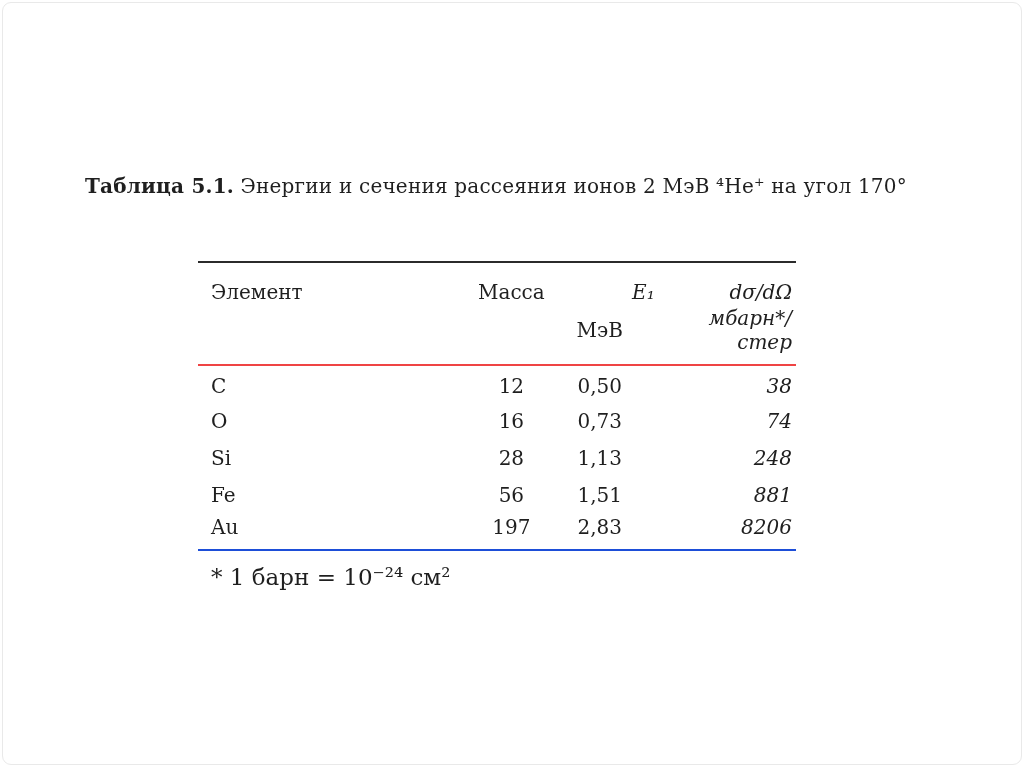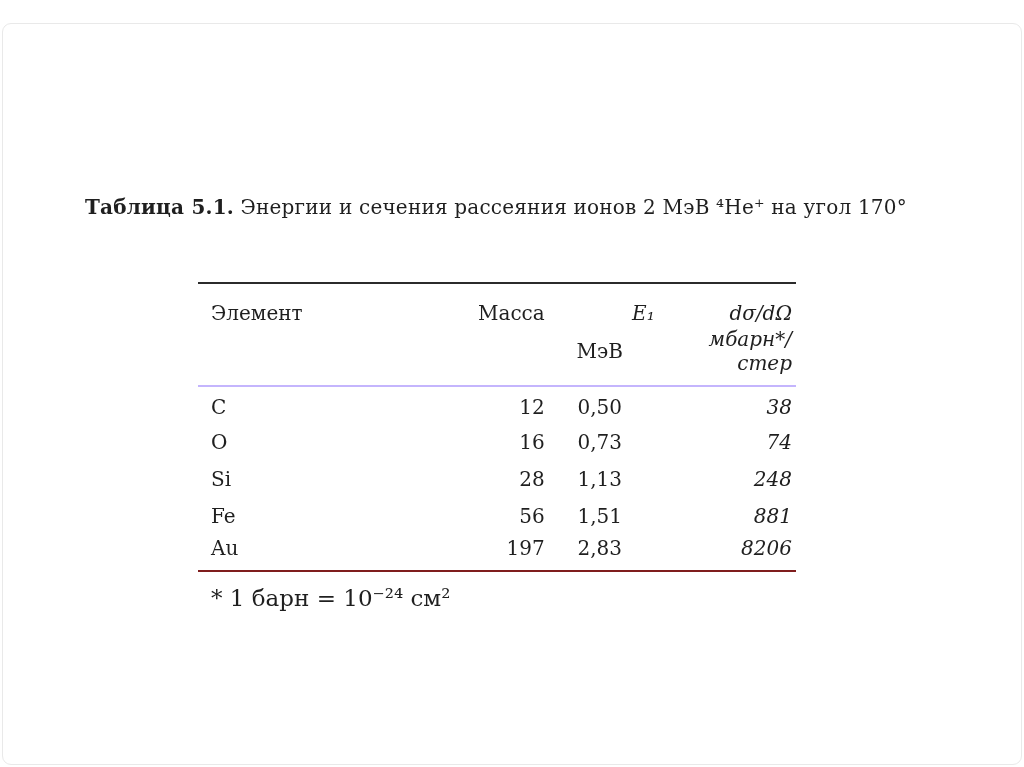--- a/index.html
+++ b/index.html
@@ -9,21 +9,20 @@
     font-family: "DejaVu Serif", "Liberation Serif", serif;
     color: #1f1f1f;
     overflow: hidden;
   }
   .page-frame {
     position: absolute;
     left: 2px; top: 2px; right: 2px; bottom: 2px;
     border: 1px solid #e9e9e9;
     border-radius: 9px;
     background: #ffffff;
-    margin-top: 21px;
   }
   .caption {
     position: absolute;
     left: 82px; top: 168px;
     width: 860px;
     font-size: 20px;
     line-height: 30px;
     letter-spacing: 0.2px;
   }
   .caption .cap-label { font-weight: bold; }
@@ -34,26 +33,26 @@
   }
   table {
     width: 100%;
     border-collapse: collapse;
     font-size: 20px;
     border-top: 2px solid #2b2b2b;
   }
   th { font-weight: normal; }
   thead tr.head-main th { padding-top: 15px; height: 44px; vertical-align: middle; }
   thead tr.head-units th { height: 42px; vertical-align: middle; padding-bottom: 10px;
-    border-bottom: 2px solid #c4b5fd; }
+    border-bottom: 2px solid #ef4444; }
   tbody td { height: 37px; vertical-align: middle; }
   tbody tr:first-child td { padding-top: 4px; }
-  tbody tr:last-child td { border-bottom: 2px solid #7f1d1d; padding-bottom: 8px; }
+  tbody tr:last-child td { border-bottom: 2px solid #1d4ed8; padding-bottom: 8px; }
   .col-el   { width: 280px; text-align: left;  padding-left: 13px; }
-  .col-mass { width: 60px;  text-align: right; }
+  .col-mass { width: 60px;  text-align: center; }
   .col-e    { width: 110px; text-align: center; }
   .col-cs   { text-align: right; padding-right: 4px; font-style: italic; }
   .math { font-style: italic; text-align: right; }
   .footnote {
     margin-top: 13px;
     margin-left: 13px;
     font-size: 23px;
   }
 </style>
 </head>

